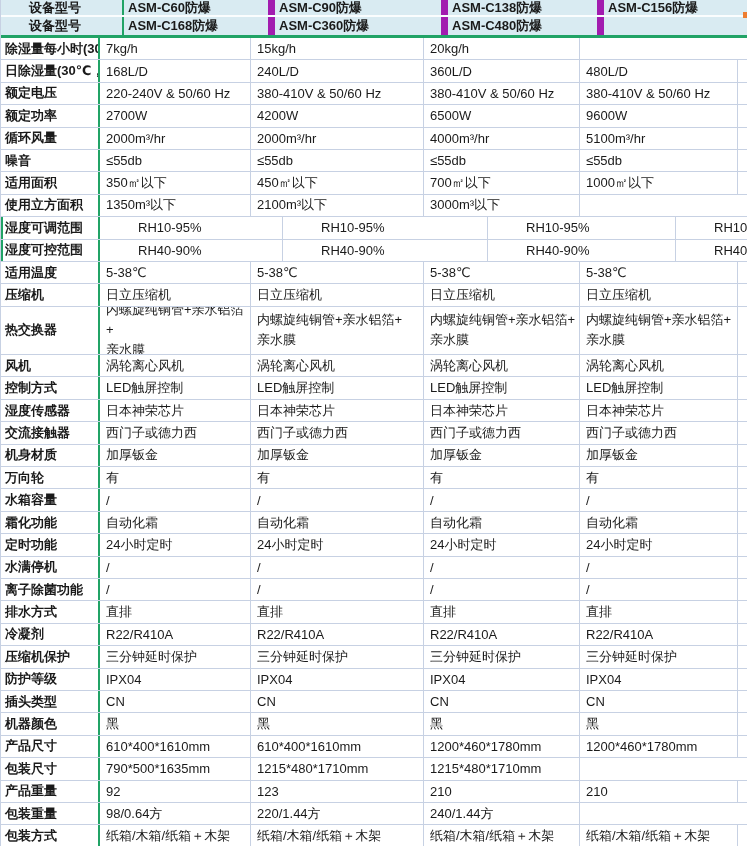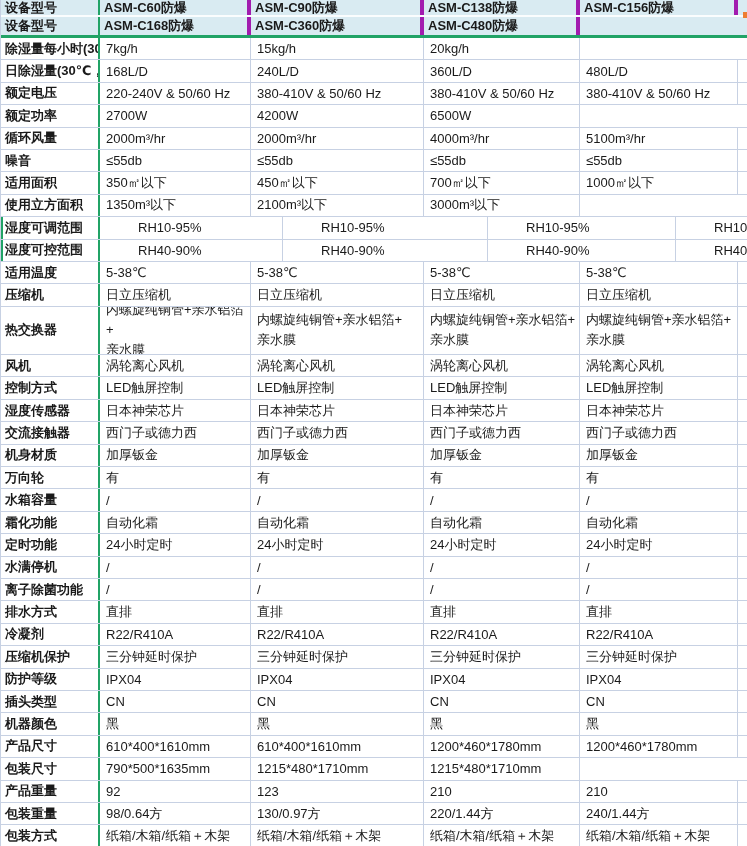--- a/index.html
+++ b/index.html
@@ -13,30 +13,30 @@
     background:#fff;
     border-left:1px solid var(--border);
     box-sizing:border-box;
   }
   .grid-row{
     display:grid;
     grid-template-columns:99px 151px 173px 156px 158px 9px;
     box-sizing:border-box;
   }
   
-  .hdr{background:var(--header-bg);}
+  .hdr{background:var(--header-bg);padding-left:24px;}
   .hdr-r1{height:17px;border-bottom:2px solid #fafdfe;}
   .hdr-r2{height:18px;}
   .hcell{
     display:flex;align-items:center;
     padding-left:4px;
     font-weight:bold;
     white-space:nowrap;overflow:hidden;
     box-sizing:border-box;
-    border-right:4px solid #a21caf;
+    border-right:7px solid #a21caf;
   }
   .hcell.lbl{border-right:2px solid var(--green);}
   .hcell.stub{border-right:none;padding-left:0;}
   .green-rule{height:3px;background:var(--green);}
   
   .row{height:22.4px;border-bottom:1px solid var(--border);}
   .row.tall{height:48.4px;}
   .row.green-left{box-shadow:inset 2px 0 0 var(--green);gap:32px;}
   .cell{
     display:flex;align-items:center;
@@ -101,20 +101,21 @@
         <div class="cell">380-410V &amp; 50/60 Hz</div>
         <div class="cell">380-410V &amp; 50/60 Hz</div>
         <div class="cell">380-410V &amp; 50/60 Hz</div>
         <div class="cell stub"></div>
       </div>
       <div class="grid-row row">
         <div class="cell lbl">额定功率</div>
         <div class="cell">2700W</div>
         <div class="cell">4200W</div>
         <div class="cell">6500W</div>
+        <div class="cell">9600W</div>
         <div class="cell stub"></div>
       </div>
       <div class="grid-row row">
         <div class="cell lbl">循环风量</div>
         <div class="cell">2000m³/hr</div>
         <div class="cell">2000m³/hr</div>
         <div class="cell">4000m³/hr</div>
         <div class="cell">5100m³/hr</div>
         <div class="cell stub"></div>
       </div>
@@ -340,21 +341,20 @@
         <div class="cell lbl">产品重量</div>
         <div class="cell">92</div>
         <div class="cell">123</div>
         <div class="cell">210</div>
         <div class="cell">210</div>
         <div class="cell stub"></div>
       </div>
       <div class="grid-row row">
         <div class="cell lbl">包装重量</div>
         <div class="cell">98/0.64方</div>
-        <div class="cell">130/0.97方</div>
         <div class="cell">220/1.44方</div>
         <div class="cell">240/1.44方</div>
         <div class="cell stub"></div>
       </div>
       <div class="grid-row row">
         <div class="cell lbl">包装方式</div>
         <div class="cell">纸箱/木箱/纸箱＋木架</div>
         <div class="cell">纸箱/木箱/纸箱＋木架</div>
         <div class="cell">纸箱/木箱/纸箱＋木架</div>
         <div class="cell">纸箱/木箱/纸箱＋木架</div>

